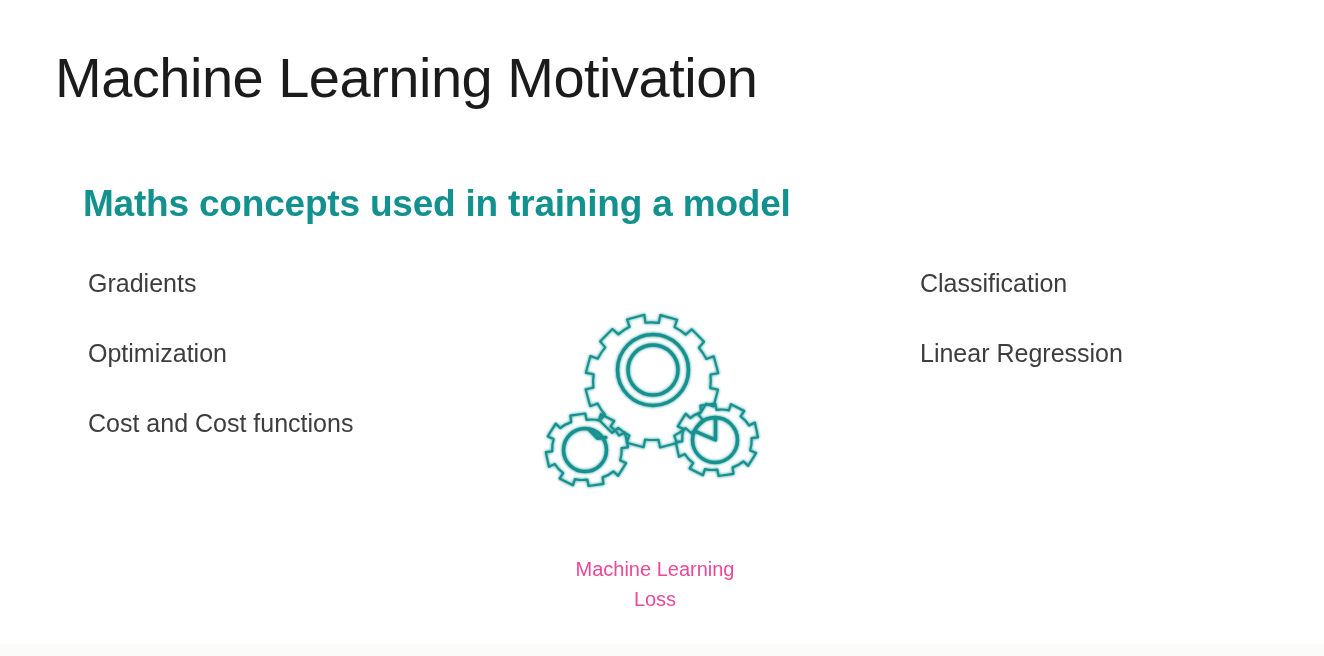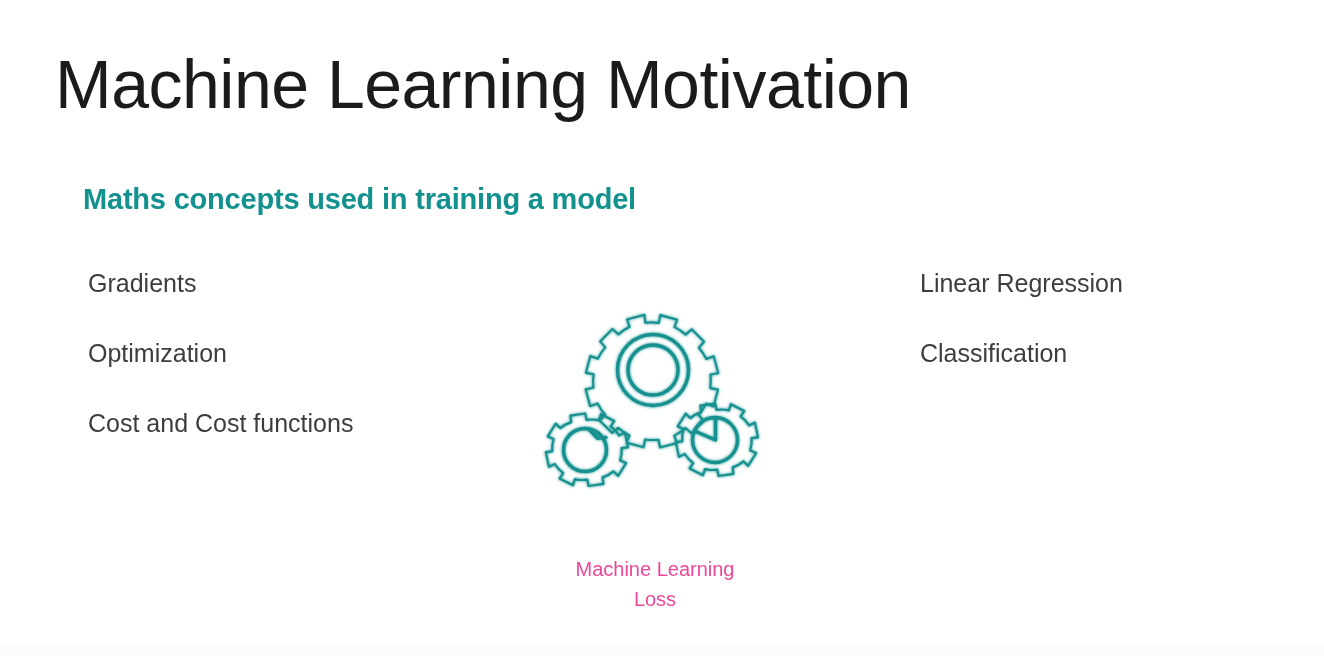--- a/index.html
+++ b/index.html
@@ -22,34 +22,34 @@
     height: 656px;
     background: #ffffff;
     box-sizing: border-box;
   }
 
   
   .slide-title {
     position: absolute;
     left: 55px;
     top: 47px;
-    font-size: 68px;
+    font-size: 56px;
     font-weight: 400;
     letter-spacing: -0.5px;
     color: #1b1b1b;
     line-height: 1.1;
     white-space: nowrap;
   }
 
   
   .section-subtitle {
     position: absolute;
     left: 83px;
     top: 183px;
-    font-size: 29px;
+    font-size: 37px;
     font-weight: 700;
     color: #12918f;
     letter-spacing: -0.2px;
     white-space: nowrap;
   }
 
   
   .concepts-col {
     position: absolute;
     left: 88px;
@@ -120,22 +120,22 @@
 
   <div class="section-subtitle">Maths concepts used in training a model</div>
 
   <div class="concepts-col">
     <div class="concept-item">Gradients</div>
     <div class="concept-item">Optimization</div>
     <div class="concept-item">Cost and Cost functions</div>
   </div>
 
   <div class="tasks-col">
+    <div class="task-item">Classification</div>
     <div class="task-item">Linear Regression</div>
-    <div class="task-item">Classification</div>
   </div>
 
   <div class="figure">
 
     <svg class="figure-graphic" viewBox="0 0 272 272" xmlns="http://www.w3.org/2000/svg">
       <defs>
         <filter id="softglow" x="-30%" y="-30%" width="160%" height="160%">
           <feGaussianBlur stdDeviation="1.6" result="b"></feGaussianBlur>
           <feMerge>
             <feMergeNode in="b"></feMergeNode>

